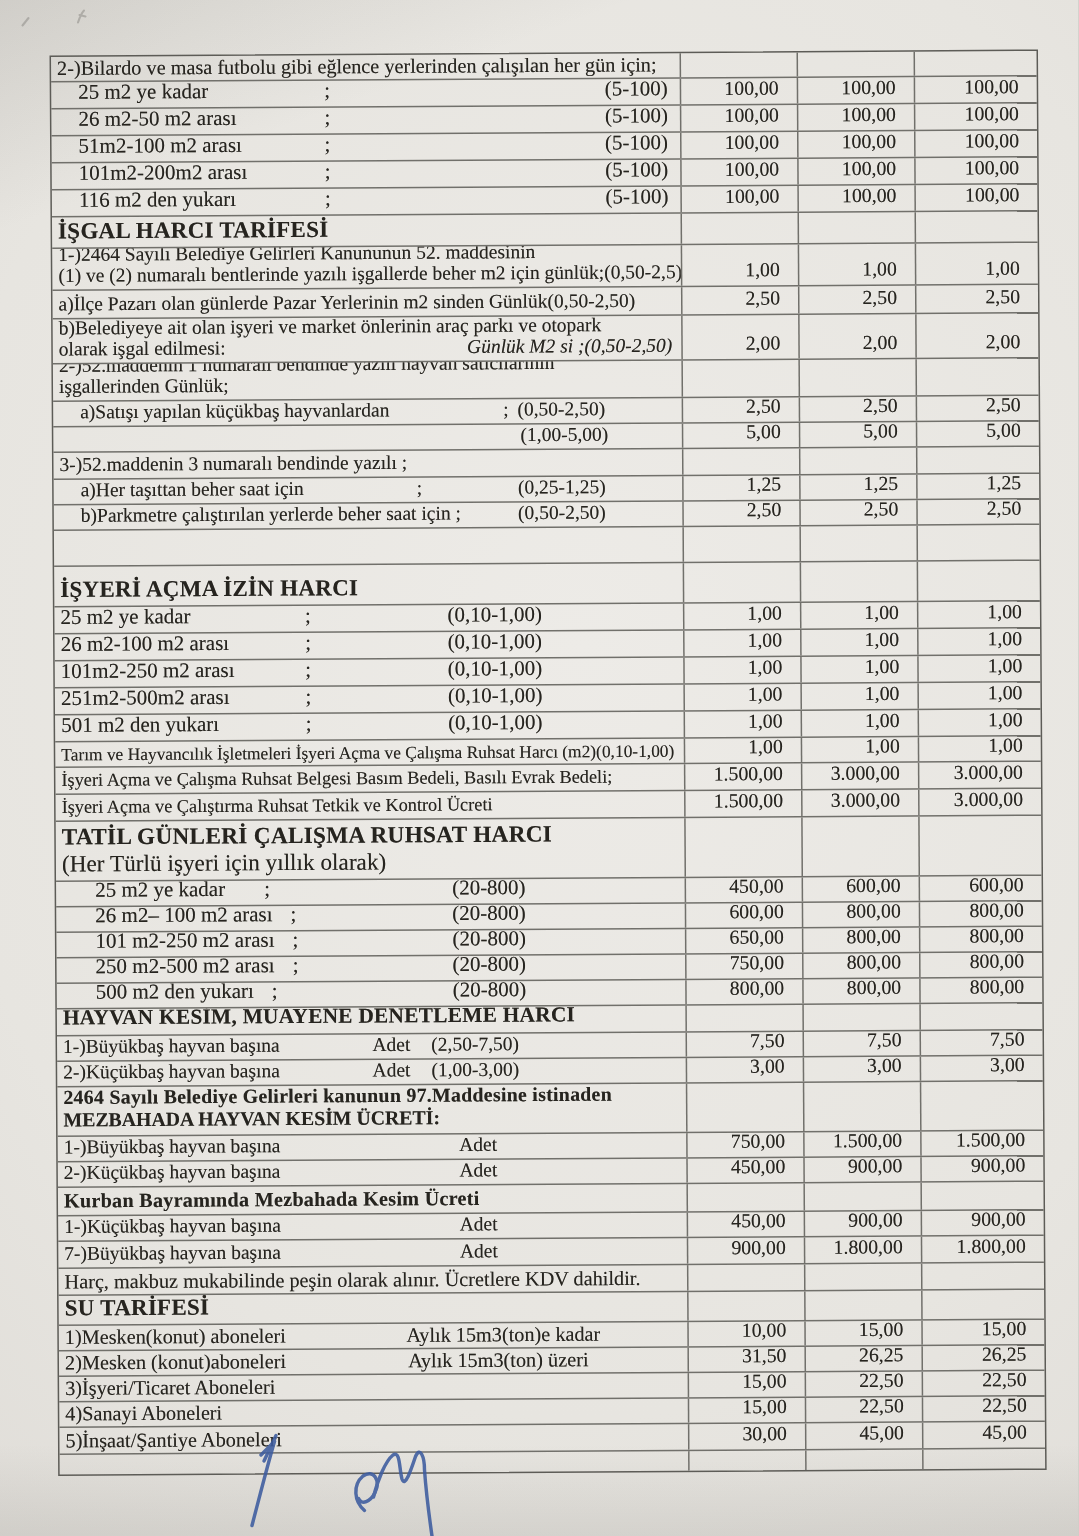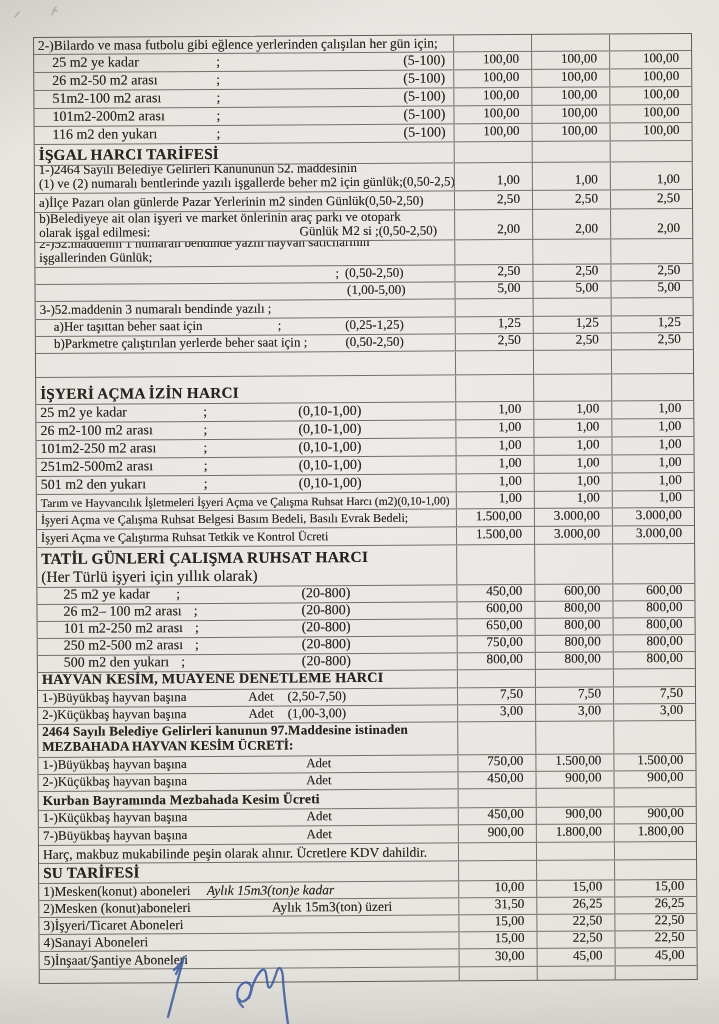--- a/index.html
+++ b/index.html
@@ -166,21 +166,21 @@
         <div class="cell v v2"><span>2,50</span></div>
         <div class="cell v v3"><span>2,50</span></div>
       </div>
       <div class="row item sm" style="height: 30px;">
         <div class="cell desc">
           <div class="l">
             <span class="label">b)Belediyeye ait olan işyeri ve market önlerinin araç parkı ve otopark</span>
           </div>
           <div class="l">
             <span class="label2">olarak işgal edilmesi:</span>
-            <span class="cluster" style="margin-right: 11px;"><span class="range">Günlük M2 si ;(0,50-2,50)</span></span>
+            <span class="cluster" style="margin-right: 0; font-style: italic;"><span class="range">Günlük M2 si ;(0,50-2,50)</span></span>
           </div>
         </div>
         <div class="cell v v1"><span>2,00</span></div>
         <div class="cell v v2"><span>2,00</span></div>
         <div class="cell v v3"><span>2,00</span></div>
       </div>
       <div class="row item sm" style="height: 25px;">
         <div class="cell desc">
           <div class="l">
             <span class="label">2-)52.maddenin 1 numaralı bendinde yazılı hayvan satıcılarının</span>
@@ -189,20 +189,21 @@
             <span class="label2">işgallerinden Günlük;</span>
           </div>
         </div>
         <div class="cell v v1"><span></span></div>
         <div class="cell v v2"><span></span></div>
         <div class="cell v v3"><span></span></div>
       </div>
       <div class="row item ind1 sm" style="height: 17px;">
         <div class="cell desc">
           <div class="l">
+            <span class="label">a)Satışı yapılan küçükbaş hayvanlardan</span>
             <span class="sep abs" style="left: 296px;">;</span>
             <span class="cluster" style="margin-right: 45px;"><span class="range">(0,50-2,50)</span></span>
           </div>
         </div>
         <div class="cell v v1"><span>2,50</span></div>
         <div class="cell v v2"><span>2,50</span></div>
         <div class="cell v v3"><span>2,50</span></div>
       </div>
       <div class="row item ind1 sm" style="height: 17px;">
         <div class="cell desc">
@@ -543,21 +544,21 @@
           </div>
         </div>
         <div class="cell v v1"><span></span></div>
         <div class="cell v v2"><span></span></div>
         <div class="cell v v3"><span></span></div>
       </div>
       <div class="row item" style="height: 17px;">
         <div class="cell desc">
           <div class="l">
             <span class="label">1)Mesken(konut) aboneleri</span>
-            <span class="cluster" style="margin-right: 118px; font-style: italic;"><span class="mid">Aylık 15m3(ton)e kadar</span></span>
+            <span class="cluster" style="margin-right: 52px;"><span class="mid">Aylık 15m3(ton)e kadar</span></span>
           </div>
         </div>
         <div class="cell v v1"><span>10,00</span></div>
         <div class="cell v v2"><span>15,00</span></div>
         <div class="cell v v3"><span>15,00</span></div>
       </div>
       <div class="row item" style="height: 17px;">
         <div class="cell desc">
           <div class="l">
             <span class="label">2)Mesken (konut)aboneleri</span>

